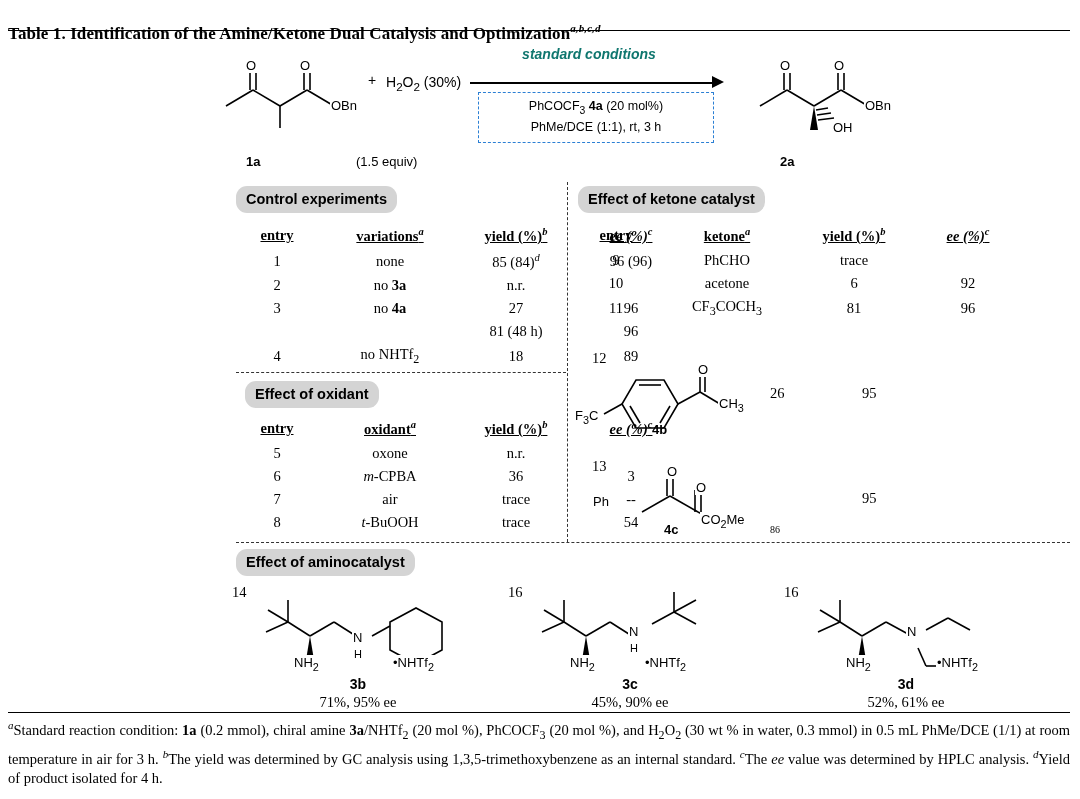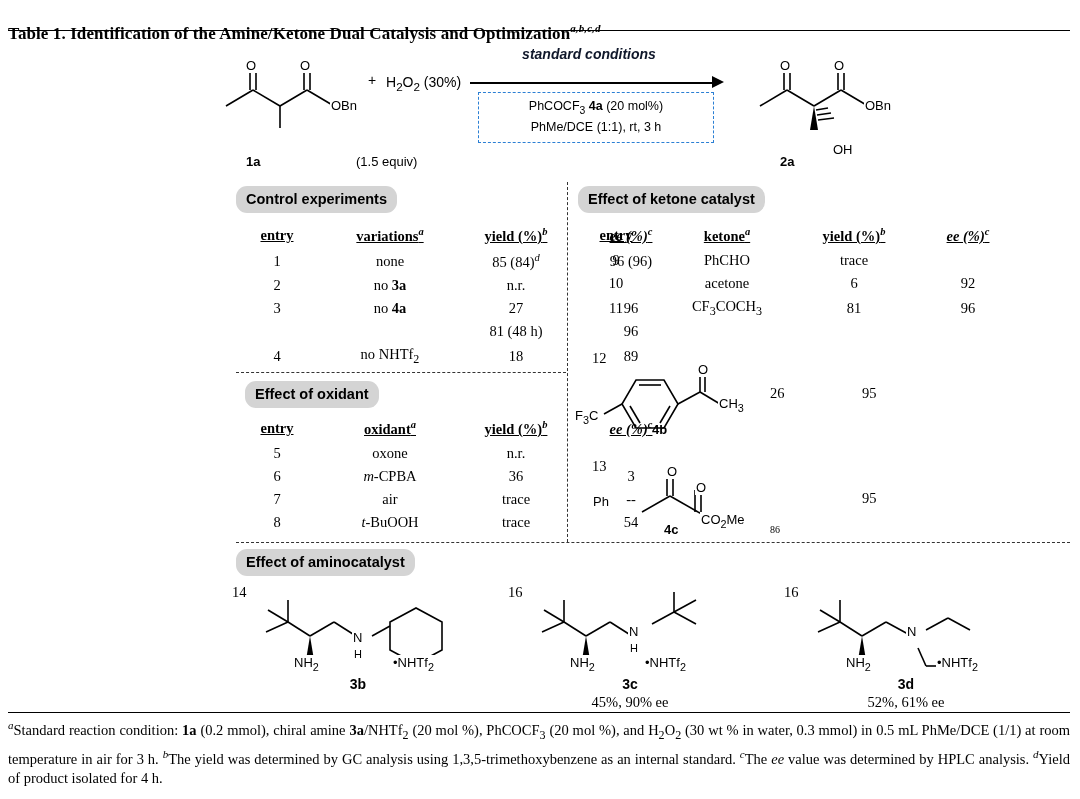--- a/index.html
+++ b/index.html
@@ -73,21 +73,21 @@
     font-family: "Liberation Sans", sans-serif;
     font-size: 12.5px;
     line-height: 17px;
   }
   .cond-title {
     position: absolute;
     left: 478px;
     top: 12px;
     width: 222px;
     text-align: center;
-    color: #0f172a;
+    color: #0f766e;
     font-style: italic;
     font-weight: bold;
     font-family: "Liberation Sans", sans-serif;
     font-size: 14px;
   }
   .arrow-line {
     position: absolute;
     left: 470px;
     top: 48px;
     width: 245px;
@@ -276,21 +276,21 @@
 
       <g stroke="#000" stroke-width="1.5">
         <line x1="64" y1="48" x2="76" y2="46"></line>
         <line x1="65" y1="53" x2="79" y2="51"></line>
         <line x1="66" y1="58" x2="82" y2="56"></line>
       </g>
     </svg>
     <span class="atom" style="left:779px;top:24px;">O</span>
     <span class="atom" style="left:833px;top:24px;">O</span>
     <span class="atom" style="left:864px;top:64px;">OBn</span>
-    <span class="atom" style="left:832px;top:86px;margin-top:22px;">OH</span>
+    <span class="atom" style="left:832px;top:86px;">OH</span>
     <div class="lbl-2a mol-label">2a</div>
   </div>
 
   <div class="dash-v divider-vert"></div>
   <div class="dash-h divider-h1"></div>
   <div class="dash-h divider-h2"></div>
 
   <div id="control-panel" class="panel-head">Control experiments</div>
   <table id="control-table" class="tbl">
     <thead>
@@ -468,20 +468,21 @@
       <line x1="124" y1="44" x2="142" y2="34"></line>
 
       <polygon points="62,44 58,68 66,68" fill="#000" stroke="none"></polygon>
     </g>
   </svg>
   <span class="atom" style="left:293px;top:655px;">NH<sub>2</sub></span>
   <span class="atom" style="left:352px;top:630px;">N</span>
   <span class="atom atom-sm" style="left:353px;top:648px;">H</span>
   <span class="atom" style="left:392px;top:655px;">•NHTf<sub>2</sub></span>
   <div class="amino-label" style="left:268px;top:676px;width:180px;"><span class="amino-name">3b</span></div>
+  <div class="amino-label" style="left:248px;top:694px;width:220px;"><span>71%, 95% ee</span></div>
 
   <div class="entry-num" style="left:508px;top:584px;">16</div>
   <svg width="220" height="90" style="position:absolute;left:524px;top:592px;">
     <g stroke="#000" stroke-width="1.6" fill="none">
       <line x1="40" y1="30" x2="40" y2="8"></line>
       <line x1="40" y1="30" x2="20" y2="18"></line>
       <line x1="40" y1="30" x2="18" y2="40"></line>
       <line x1="40" y1="30" x2="62" y2="44"></line>
       <line x1="62" y1="44" x2="86" y2="30"></line>
       <line x1="86" y1="30" x2="108" y2="44"></line>

